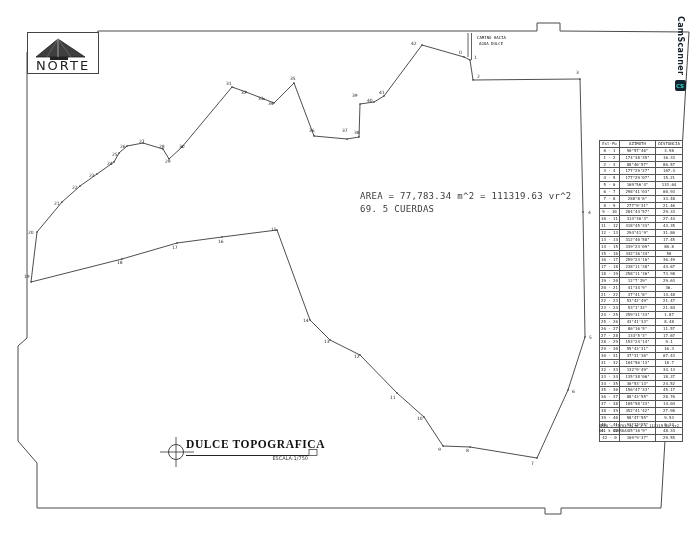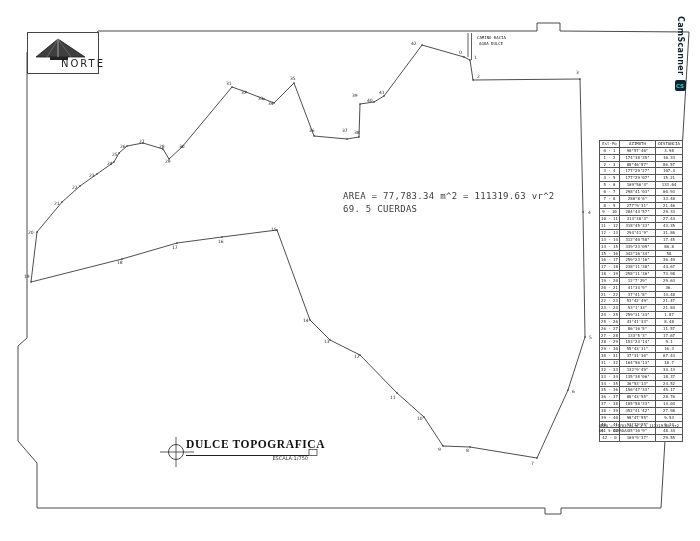--- a/index.html
+++ b/index.html
@@ -9,25 +9,25 @@
   }
   .abs{position:absolute;}
   
   #linework{position:absolute;left:0;top:0;z-index:1;}
   
   .north-box{
     left:27px;top:32px;width:70px;height:40px;border:1px solid #444;z-index:2;background:#fff;
   }
   .north-label{
     position:absolute;left:0;top:25px;width:100%;text-align:center;
-    font-size:10px;letter-spacing:2px;color:#222;font-family:"DejaVu Sans",sans-serif;padding-left:20px;
+    font-size:13px;letter-spacing:2px;color:#222;font-family:"DejaVu Sans",sans-serif;
   }
   
   .area-note{
-    left:343px;top:190px;z-index:2;
+    left:360px;top:190px;z-index:2;
     font-family:"DejaVu Sans Mono",monospace;font-size:9px;line-height:12.5px;
     color:#3d3d3d;letter-spacing:0.3px;white-space:nowrap;
   }
   
   .srv{
     position:absolute;left:599px;top:140px;width:83px;z-index:3;background:#fff;
     border-collapse:collapse;table-layout:fixed;
     font-family:"DejaVu Sans Mono",monospace;font-size:4px;color:#1d1d1d;
   }
   .srv th,.srv td{

